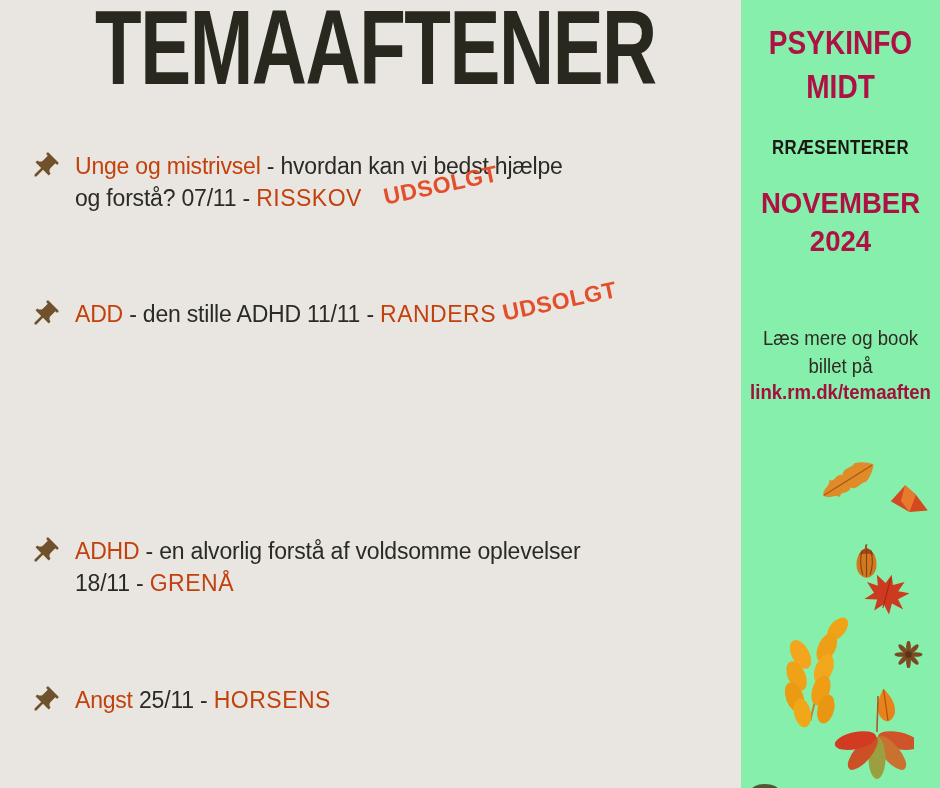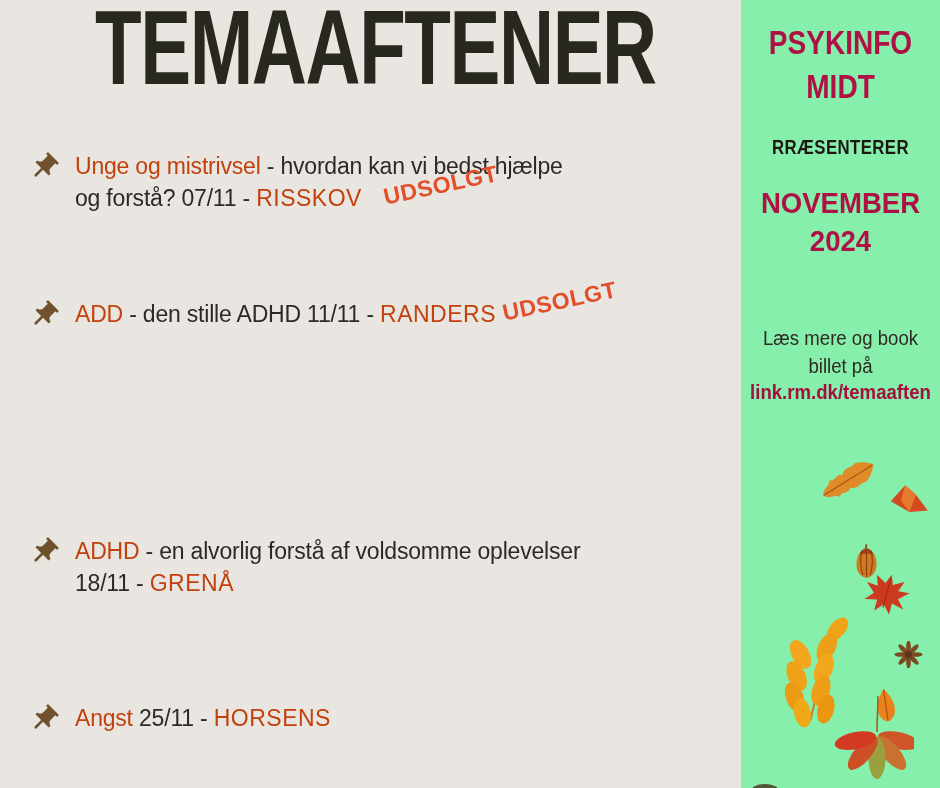--- a/index.html
+++ b/index.html
@@ -12,21 +12,21 @@
          transform:scaleX(0.72);transform-origin:0 0;}
   .event{position:absolute;left:28px;width:690px;}
   .pin{position:absolute;left:0;top:1px;width:32px;height:32px;}
   .etext{margin:0 0 0 47px;font-size:23px;line-height:32px;letter-spacing:-0.2px;color:#2b2a24;}
   .etext b{font-weight:400;color:#c2410c;}
   .loc{font-weight:700;letter-spacing:0.5px;}
   .loc-brown{color:#7b5743;}
   .loc-rust{color:#a65a35;}
   .soldout{position:absolute;font-size:23px;font-weight:700;letter-spacing:0.5px;color:#e34f2b;
            transform:rotate(-12deg);transform-origin:0 50%;white-space:nowrap;}
-  #e1{top:150px;} #e2{top:298px;} #e3{top:401px;} #e4{top:535px;} #e5{top:702px;}
+  #e1{top:150px;} #e2{top:298px;} #e3{top:401px;} #e4{top:535px;} #e5{top:684px;}
   #e1 .soldout{left:356px;top:34px;}
   #e2 .soldout{left:475px;top:2px;}
 
   
   #sidebar{position:absolute;left:741px;top:0;width:199px;height:788px;background:#86efac;}
   .sb{position:absolute;left:0;width:100%;text-align:center;margin:0;white-space:nowrap;}
   .brand{font-size:33px;font-weight:700;color:#ae1245;transform:scaleX(0.85);line-height:1;}
   #brand1{top:26px;} #brand2{top:70px;}
   #presents{top:136px;font-size:21px;font-weight:700;color:#1d1813;letter-spacing:0.5px;
             transform:scaleX(0.8);line-height:1;}

